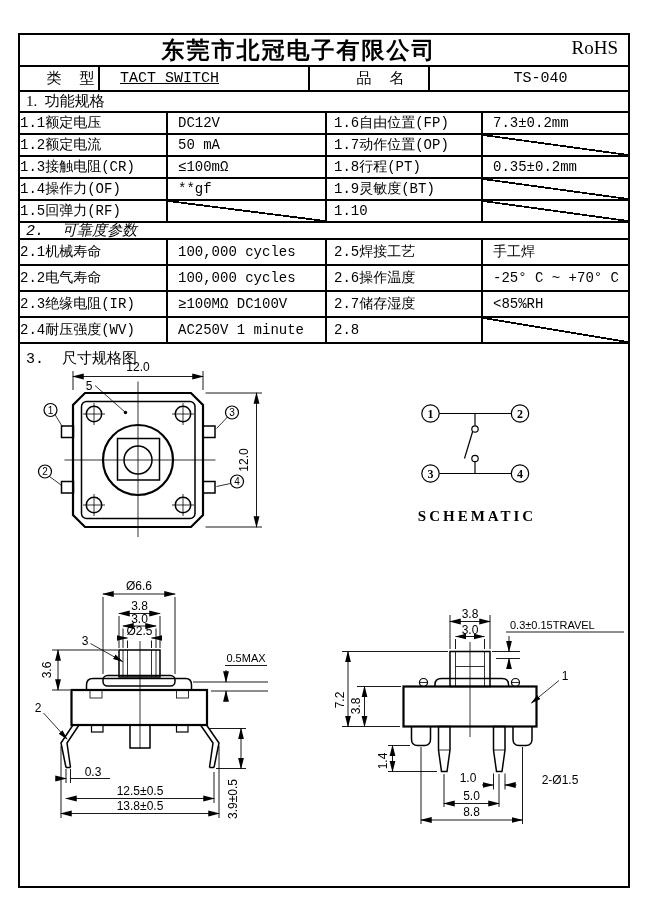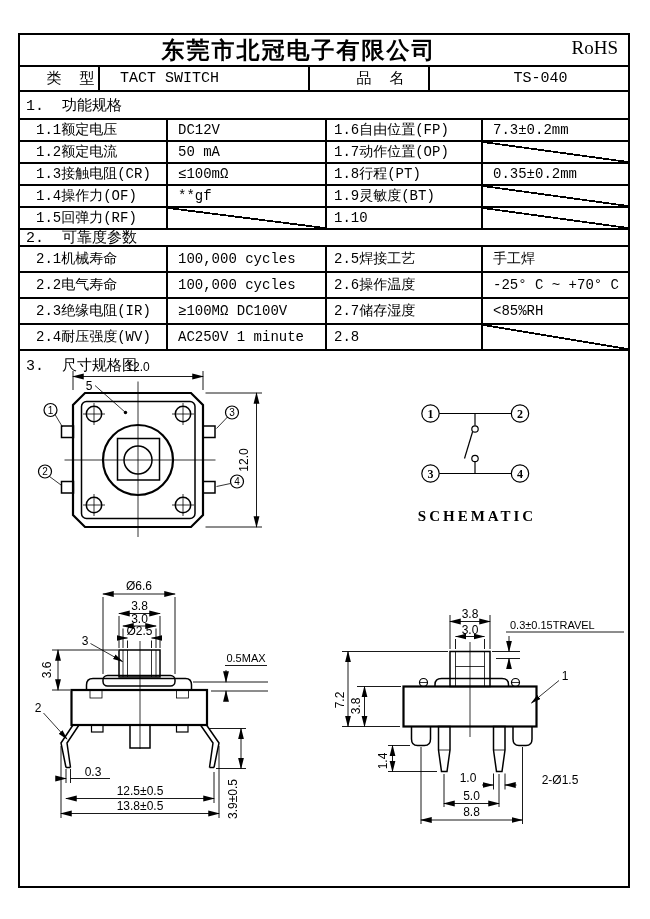--- a/index.html
+++ b/index.html
@@ -15,35 +15,35 @@
              font-size:23px; font-weight:bold; letter-spacing:2px; white-space:pre; }
   .rohs { position:absolute; right:10px; top:-2px; height:100%;
           display:flex; align-items:center;
           font-family:"Liberation Serif",serif; font-size:19px; }
   
   .type-row { display:grid; grid-template-columns:80px 210px 120px 1fr; height:23px;
               border-bottom:2px solid #000; font-size:15px; }
   .type-row > div { display:flex; align-items:center; justify-content:center;
                     border-right:2px solid #000; white-space:pre; box-sizing:border-box;padding-left:23px; }
   .type-row > div:last-child { border-right:none; }
-  .type-row > .val-left { justify-content:flex-start; padding-left:20px; }
+  .type-row > .val-left { justify-content:flex-start; padding-left:20px;text-decoration:underline; }
   
   .sec-head { display:flex; align-items:center; padding-left:6px; font-size:15px;
               border-bottom:2px solid #000; white-space:pre; box-sizing:border-box; }
-  .sec-head.h1 { height:28px; }
-  .sec-head.h2 { height:17px; }
+  .sec-head.h1 { height:21px;font-family:Liberation Serif, serif; }
+  .sec-head.h2 { height:17px;font-style:italic; }
   .sec-head.h3 { height:28px; border-bottom:none; }
   
   .spec { display:grid; grid-template-columns:148px 159px 156px 1fr; font-size:14px; }
   .spec > div { height:22px; display:flex; align-items:center;
                 border-right:2px solid #000; border-bottom:2px solid #000;
                 white-space:pre; box-sizing:border-box; overflow:hidden; }
   .spec.rows2 > div { height:26px; }
   .spec > div:nth-child(4n) { border-right:none; }
-  .spec > div:nth-child(4n+1) { padding-left:16px; }
+  .spec > div:nth-child(4n+1) { padding-left:0; }
   .spec > div:nth-child(4n+2) { padding-left:10px; }
   .spec > div:nth-child(4n+3) { padding-left:7px; }
   .spec > div:nth-child(4n)   { padding-left:10px; }
   .slash { background:linear-gradient(to top right,
             transparent calc(50% - 0.9px), #000 calc(50% - 0.9px),
             #000 calc(50% + 0.9px), transparent calc(50% + 0.9px)); }
   
   svg.drawings { position:absolute; left:0; top:348px; }
   .ln  { stroke:#000; stroke-width:1.5; fill:none; }
   .ln2 { stroke:#000; stroke-width:2.2; fill:none; }

